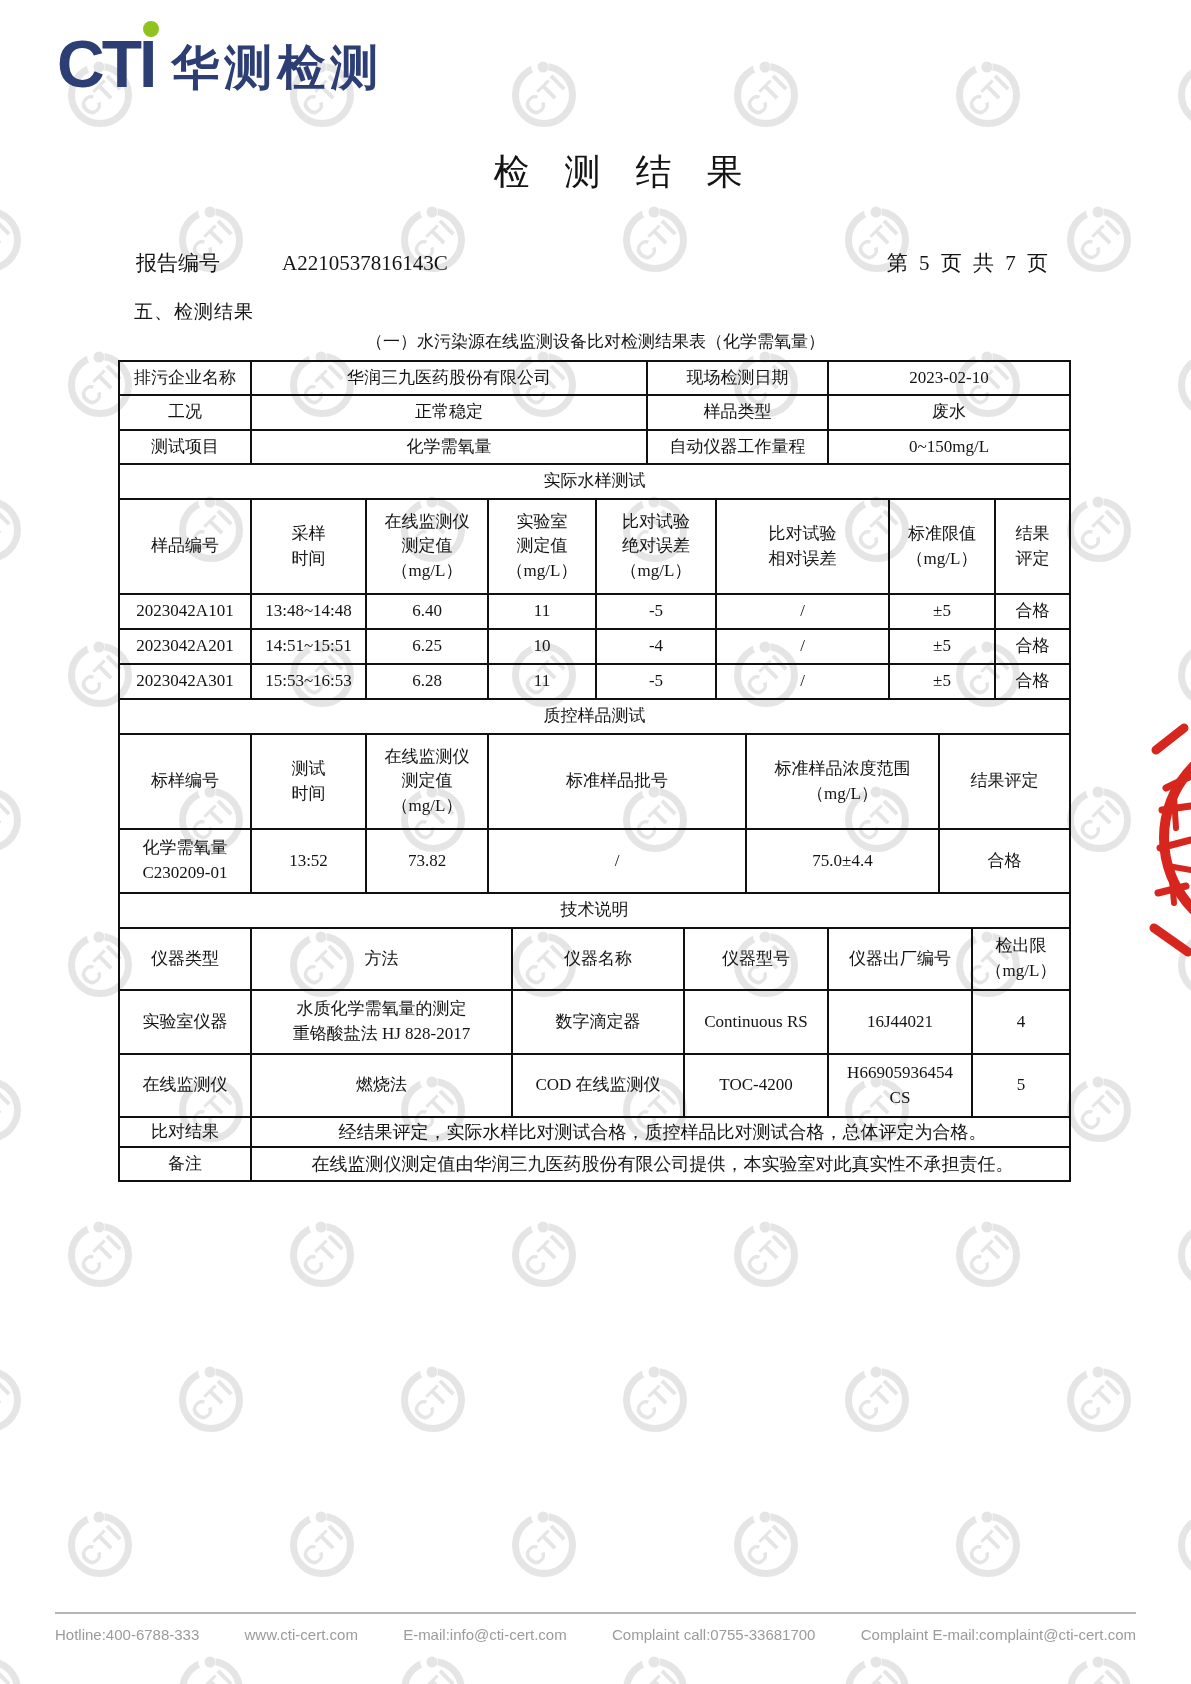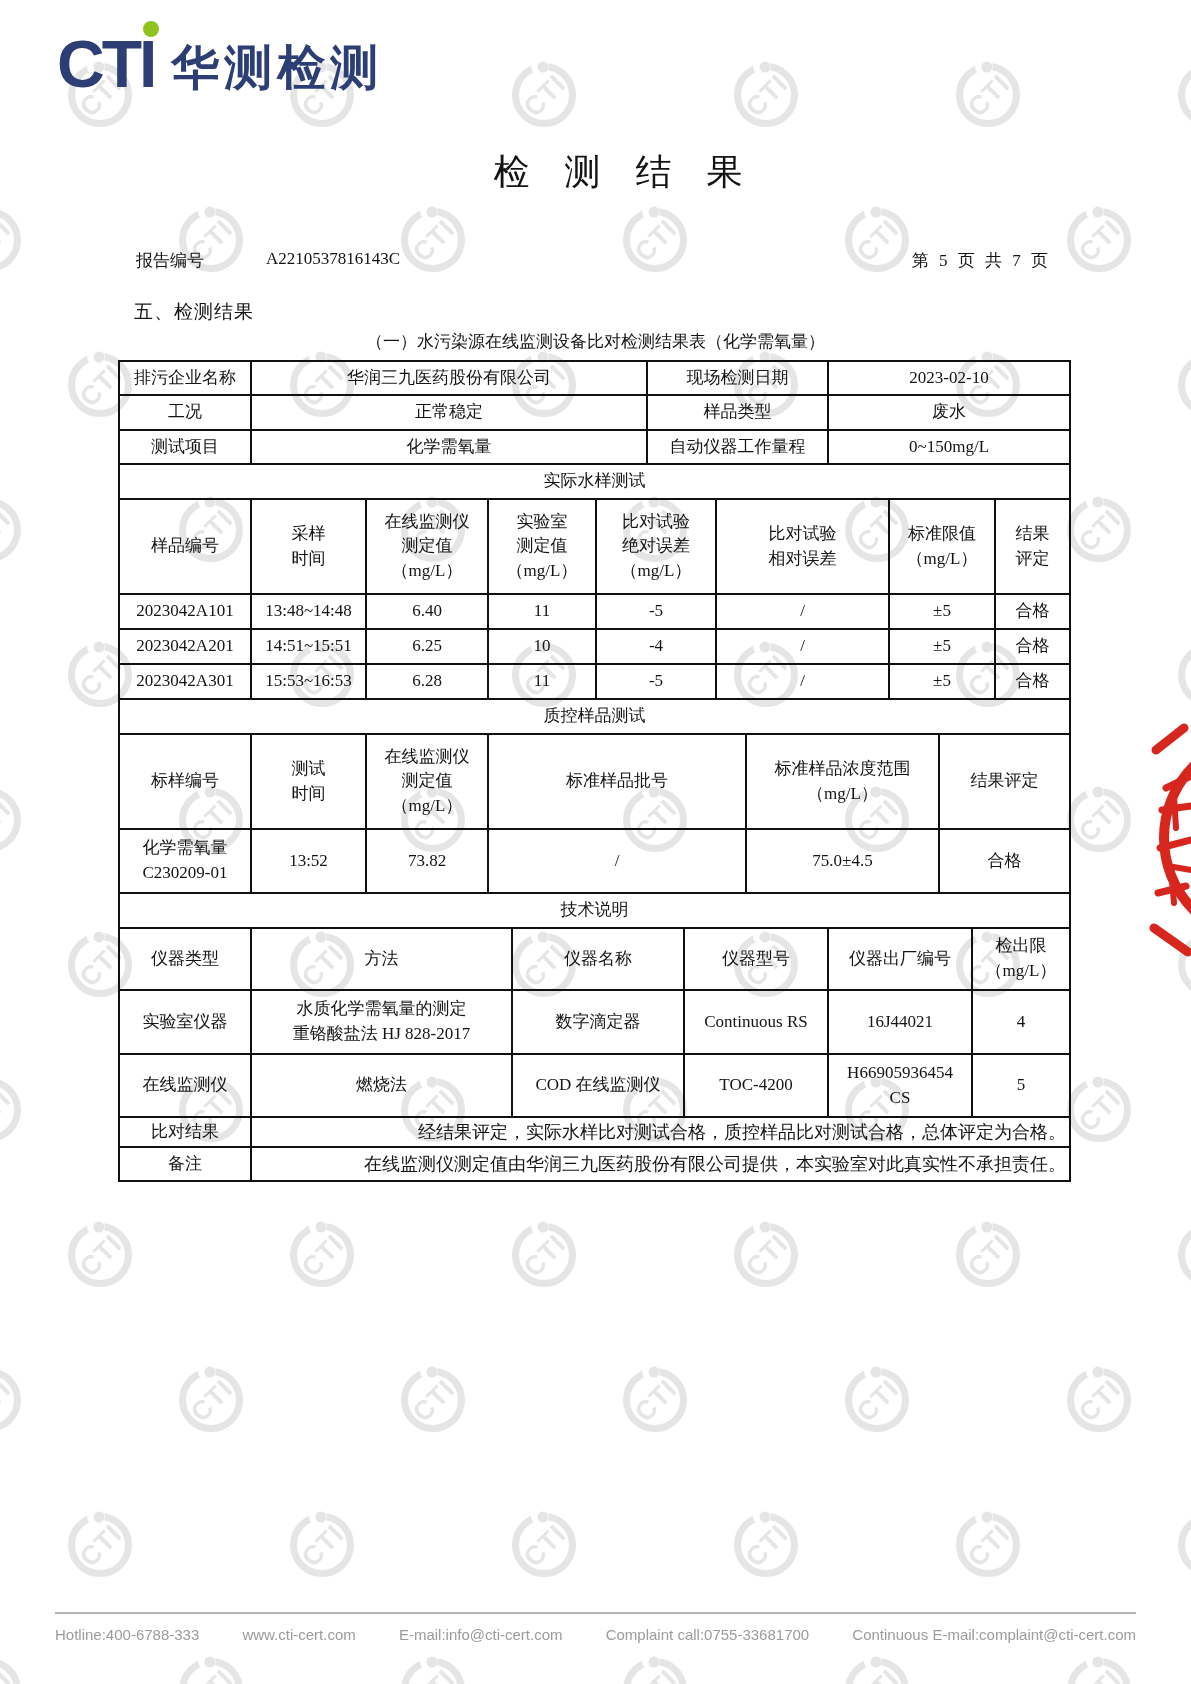--- a/index.html
+++ b/index.html
@@ -14,32 +14,32 @@
   .logo-cti{position:relative;font-family:"Liberation Sans",sans-serif;font-weight:bold;
             font-size:66px;line-height:.92;color:#2d3e74;letter-spacing:-3px;}
   .logo-dot{position:absolute;left:86px;top:-13px;width:16px;height:16px;border-radius:50%;
             background:#8fc31f;}
   .logo-cn{font-family:"Liberation Sans",sans-serif;font-weight:bold;font-size:48px;
            line-height:1;color:#2d3e74;letter-spacing:5px;padding-bottom:3px;}
 
   .doc-title{position:absolute;top:148px;left:0;width:100%;text-align:center;
              font-size:36px;letter-spacing:13px;margin-left:29px;}
   .report-line{position:absolute;top:249px;left:136px;right:140px;display:flex;
-               align-items:flex-start;font-size:17px;}
+               align-items:center;font-size:21px;}
   .report-no{margin-left:62px;}
   .page-info{margin-left:auto;letter-spacing:3px;}
   .sec-heading{position:absolute;top:299px;left:134px;font-size:19px;letter-spacing:1px;}
   .table-title{position:absolute;top:330px;left:0;width:100%;text-align:center;font-size:17px;}
 
   .tables{position:absolute;left:118px;top:360px;width:951px;}
   table.tbl{border-collapse:collapse;table-layout:fixed;width:951px;}
   table.tbl + table.tbl{margin-top:-2px;}
   .tbl td{border:2px solid #101010;text-align:center;vertical-align:middle;
           font-size:17px;line-height:1.45;white-space:pre-line;padding:1px 3px;overflow:hidden;}
-  .tbl td.lft{text-align:right;padding-left:7px;font-size:18px;}
+  .tbl td.lft{text-align:center;padding-left:7px;font-size:18px;}
 
   .footer{position:absolute;left:55px;right:55px;top:1612px;border-top:2px solid #b5b5b5;
           padding-top:12px;display:flex;justify-content:space-between;
           font-family:"Liberation Sans",sans-serif;font-size:15px;color:#9b9b9b;}
 </style>
 </head>
 <body>
 
 <div class="page">
 
@@ -204,21 +204,21 @@
           <td>标准样品浓度范围
 （mg/L）</td>
           <td>结果评定</td>
         </tr>
         <tr style="height:64px">
           <td>化学需氧量
 C230209-01</td>
           <td>13:52</td>
           <td>73.82</td>
           <td>/</td>
-          <td>75.0±4.5</td>
+          <td>75.0±4.4</td>
           <td>合格</td>
         </tr>
       </tbody>
         </table>
 
       <table class="tbl">
         <colgroup>
             <col style="width:132px">
             <col style="width:261px">
             <col style="width:172px">
@@ -277,21 +277,21 @@
       </tbody>
         </table>
 
     </div>
 
     <div class="footer">
       <span>Hotline:400-6788-333</span>
       <span>www.cti-cert.com</span>
       <span>E-mail:info@cti-cert.com</span>
       <span>Complaint call:0755-33681700</span>
-      <span>Continuous E-mail:complaint@cti-cert.com</span>
+      <span>Complaint E-mail:complaint@cti-cert.com</span>
     </div>
 
   </div>
 
   <svg class="seal-layer" width="95" height="280">
     <g stroke="#d7261d" fill="none" stroke-linecap="round">
       <circle cx="170" cy="150" r="102" stroke-width="10"></circle>
       <path d="M60,62 L88,40" stroke-width="9"></path>
       <path d="M70,100 L95,88" stroke-width="7"></path>
       <path d="M66,122 L95,118" stroke-width="7"></path>

